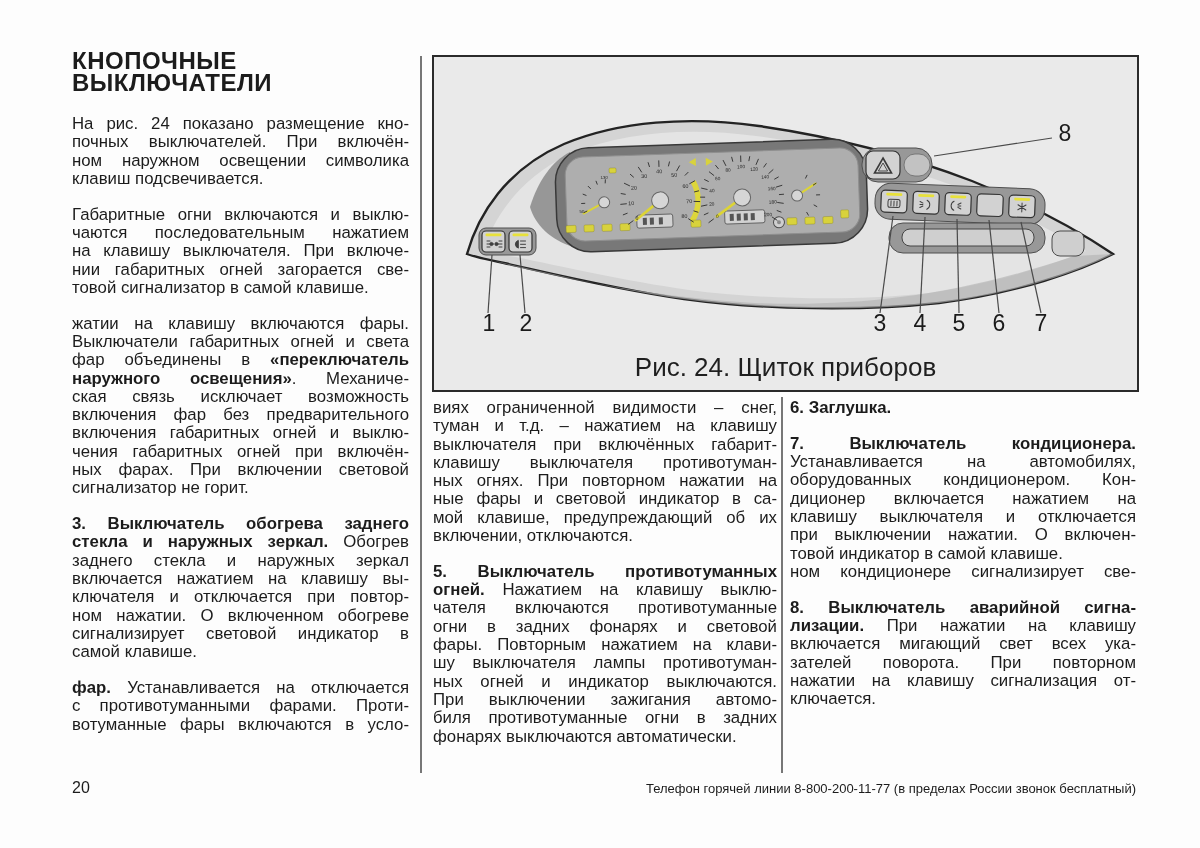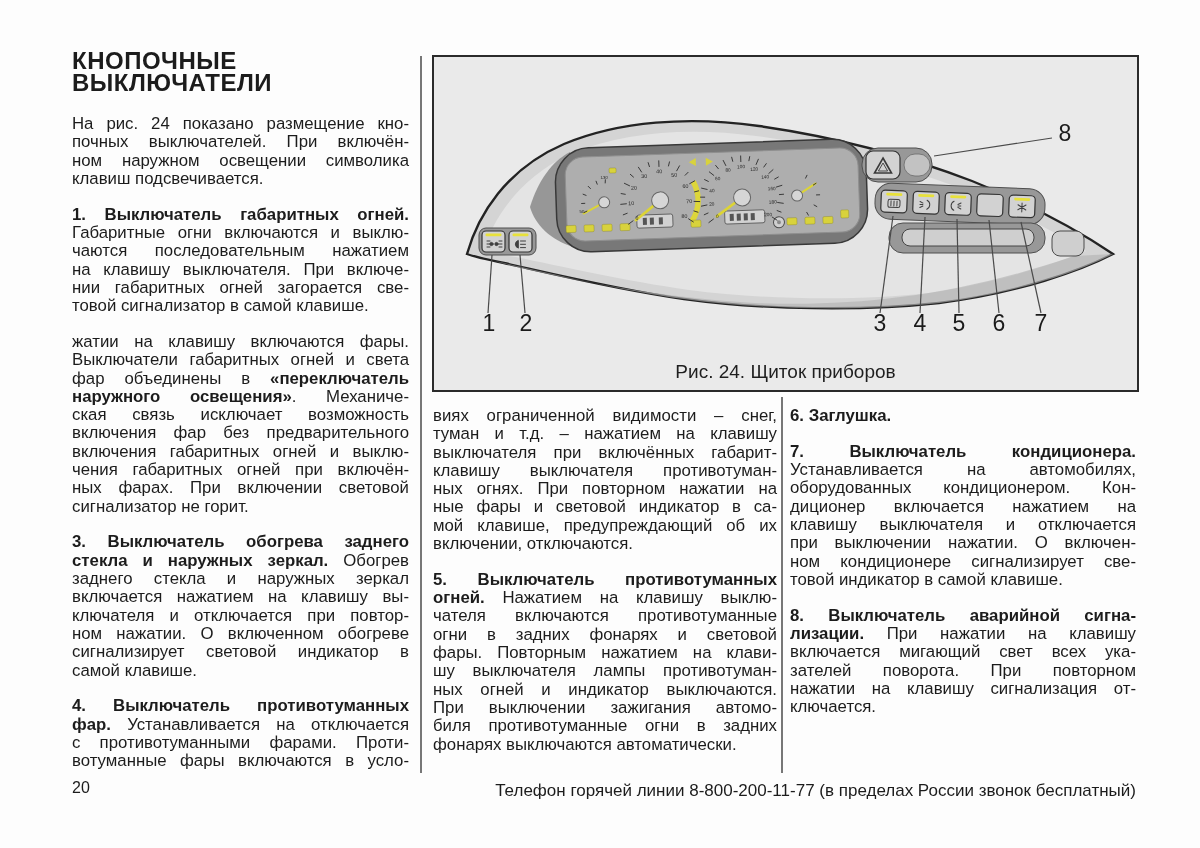--- a/index.html
+++ b/index.html
@@ -5,42 +5,42 @@
   html,body{margin:0;padding:0;}
   body{
     width:1200px;height:848px;position:relative;background:#fdfdfd;
     font-family:"Liberation Sans",sans-serif;color:#1c1c1c;overflow:hidden;
   }
   .col{position:absolute;}
   #col-left{left:72px;top:50px;width:337px;}
   #col-mid{left:433px;top:399px;width:344px;}
   #col-right{left:790px;top:399px;width:346px;}
   h1{font-size:24px;font-weight:bold;letter-spacing:.5px;margin:0 0 21px 0;line-height:22px;}
-  .block{margin-bottom:17.5px;margin-top:8px;}
+  .block{margin-bottom:17.5px;}
   .block:last-child{margin-bottom:0;}
   .line{
     font-size:16.8px;line-height:18.3px;
     text-align:justify;text-align-last:justify;text-justify:inter-word;
   }
   .line.lastline{text-align-last:left;}
   .b{font-weight:bold;}
   .vdivider{position:absolute;width:1.5px;background:#777;}
   #divider-left{left:420px;top:56px;height:717px;}
   #divider-right{left:781px;top:397px;height:376px;}
   #figure-box{
     position:absolute;left:432px;top:55px;width:703px;height:333px;
     border:2px solid #2b2b2b;background:#eaeaea;
   }
   #fig-svg{position:absolute;left:0;top:0;}
   #fig-caption{
     position:absolute;left:0;right:0;bottom:7px;text-align:center;
-    font-size:19px;color:#1f1f1f;
+    font-size:26px;color:#1f1f1f;
   }
   #page-number{position:absolute;left:72px;top:779px;font-size:16px;}
-  #footer-hotline{position:absolute;right:64px;top:781px;font-size:17px;}
+  #footer-hotline{position:absolute;right:64px;top:781px;font-size:13px;}
   
   .callout{font-size:23px;fill:#1b1b1b;text-anchor:middle;font-family:"Liberation Sans",sans-serif;}
   .leader{stroke:#4a4a4a;stroke-width:1.2;fill:none;}
   .tick{stroke:#2e2e2e;stroke-width:.9;}
   .glabel{fill:#2b2b2b;text-anchor:middle;font-family:"Liberation Sans",sans-serif;}
   .telltale{fill:#d8d23c;stroke:#8a8626;stroke-width:.4;}
   .btnface{fill:#d2d2d2;stroke:#333;stroke-width:1.2;}
   .btnbar{fill:#e8e13b;stroke:none;}
   .recess{fill:#989898;stroke:#4f4f4f;stroke-width:1;}
   .icondark{stroke:#3f3f3f;stroke-width:1;fill:none;stroke-linecap:round;}
@@ -55,21 +55,20 @@
 <div class="col" id="col-left">
   <h1>КНОПОЧНЫЕ ВЫКЛЮЧАТЕЛИ</h1>
   <div id="col-left-blocks">
       <div class="block">
         <div class="line"><span>На рис. 24 показано размещение кно-</span></div>
         <div class="line"><span>почных выключателей. При включён-</span></div>
         <div class="line"><span>ном наружном освещении символика</span></div>
         <div class="line lastline"><span>клавиш подсвечивается.</span></div>
       </div>
       <div class="block">
-        <div class="line"><span class="b">1. Выключатель габаритных огней.</span></div>
         <div class="line"><span>Габаритные огни включаются и выклю-</span></div>
         <div class="line"><span>чаются последовательным нажатием</span></div>
         <div class="line"><span>на клавишу выключателя. При включе-</span></div>
         <div class="line"><span>нии габаритных огней загорается све-</span></div>
         <div class="line lastline"><span>товой сигнализатор в самой клавише.</span></div>
       </div>
       <div class="block">
         <div class="line"><span>жатии на клавишу включаются фары.</span></div>
         <div class="line"><span>Выключатели габаритных огней и света</span></div>
         <div class="line"><span>фар объединены в </span><span class="b">«переключатель</span></div>
@@ -85,21 +84,20 @@
         <div class="line"><span class="b">3. Выключатель обогрева заднего</span></div>
         <div class="line"><span class="b">стекла и наружных зеркал.</span><span> Обогрев</span></div>
         <div class="line"><span>заднего стекла и наружных зеркал</span></div>
         <div class="line"><span>включается нажатием на клавишу вы-</span></div>
         <div class="line"><span>ключателя и отключается при повтор-</span></div>
         <div class="line"><span>ном нажатии. О включенном обогреве</span></div>
         <div class="line"><span>сигнализирует световой индикатор в</span></div>
         <div class="line lastline"><span>самой клавише.</span></div>
       </div>
       <div class="block">
-        <div class="line"><span class="b">4. Выключатель противотуманных</span></div>
         <div class="line"><span class="b">фар.</span><span> Устанавливается на отключается</span></div>
         <div class="line"><span>с противотуманными фарами. Проти-</span></div>
         <div class="line"><span>вотуманные фары включаются в усло-</span></div>
       </div>
     </div>
 </div>
 
 <div class="vdivider" id="divider-left"></div>
 <div class="vdivider" id="divider-right"></div>
 
@@ -359,22 +357,22 @@
       <div class="block">
         <div class="line lastline"><span class="b">6. Заглушка.</span></div>
       </div>
       <div class="block">
         <div class="line"><span class="b">7. Выключатель кондиционера.</span></div>
         <div class="line"><span>Устанавливается на автомобилях,</span></div>
         <div class="line"><span>оборудованных кондиционером. Кон-</span></div>
         <div class="line"><span>диционер включается нажатием на</span></div>
         <div class="line"><span>клавишу выключателя и отключается</span></div>
         <div class="line"><span>при выключении нажатии. О включен-</span></div>
+        <div class="line lastline"><span>товой индикатор в самой клавише.</span></div>
         <div class="line"><span>ном кондиционере сигнализирует све-</span></div>
-        <div class="line lastline"><span>товой индикатор в самой клавише.</span></div>
       </div>
       <div class="block">
         <div class="line"><span class="b">8. Выключатель аварийной сигна-</span></div>
         <div class="line"><span class="b">лизации.</span><span> При нажатии на клавишу</span></div>
         <div class="line"><span>включается мигающий свет всех ука-</span></div>
         <div class="line"><span>зателей поворота. При повторном</span></div>
         <div class="line"><span>нажатии на клавишу сигнализация от-</span></div>
         <div class="line lastline"><span>ключается.</span></div>
       </div>
     </div>

